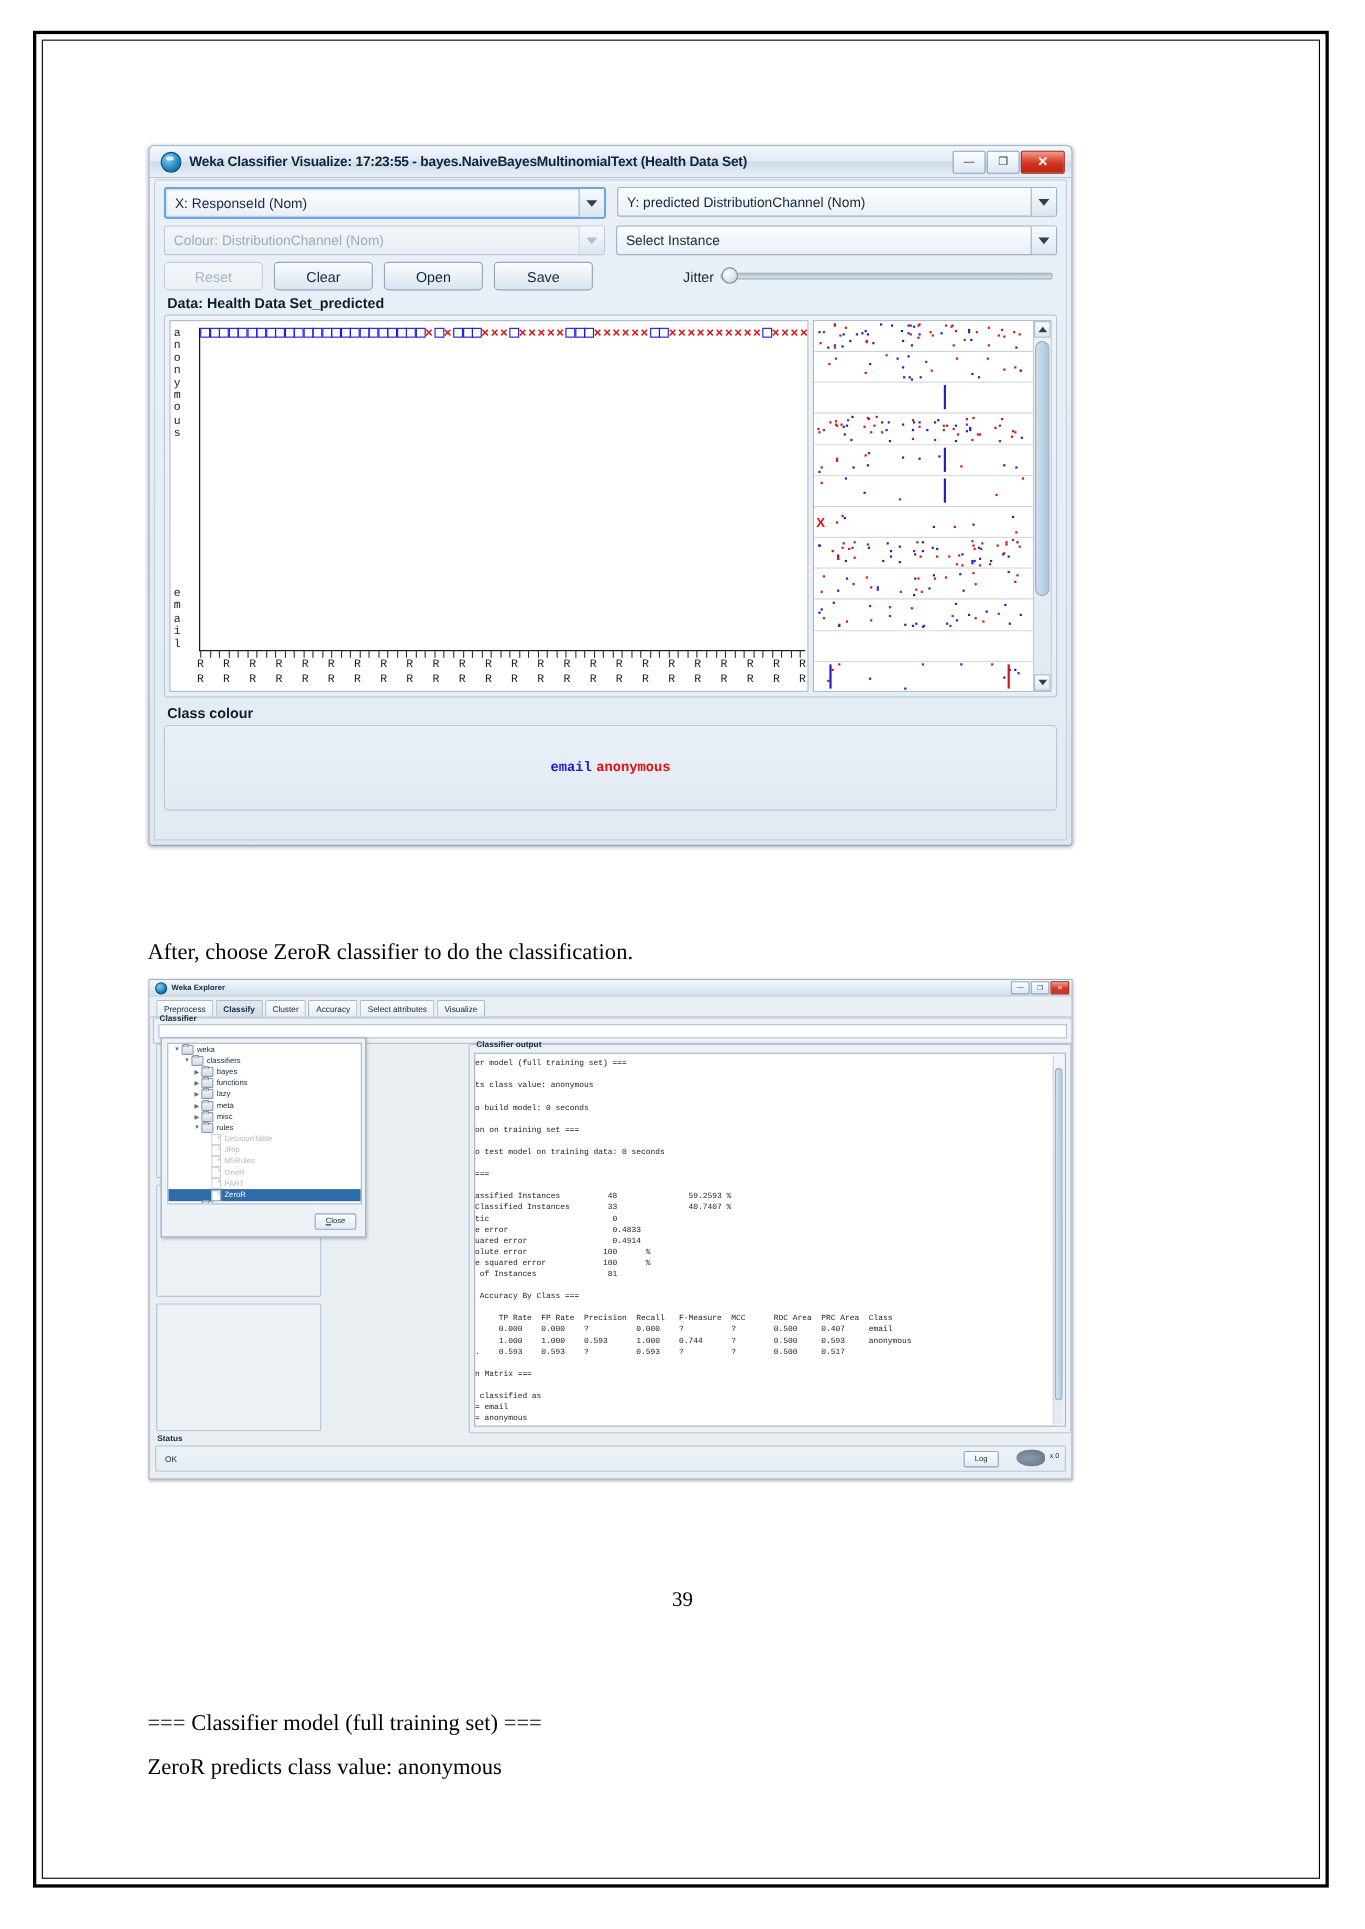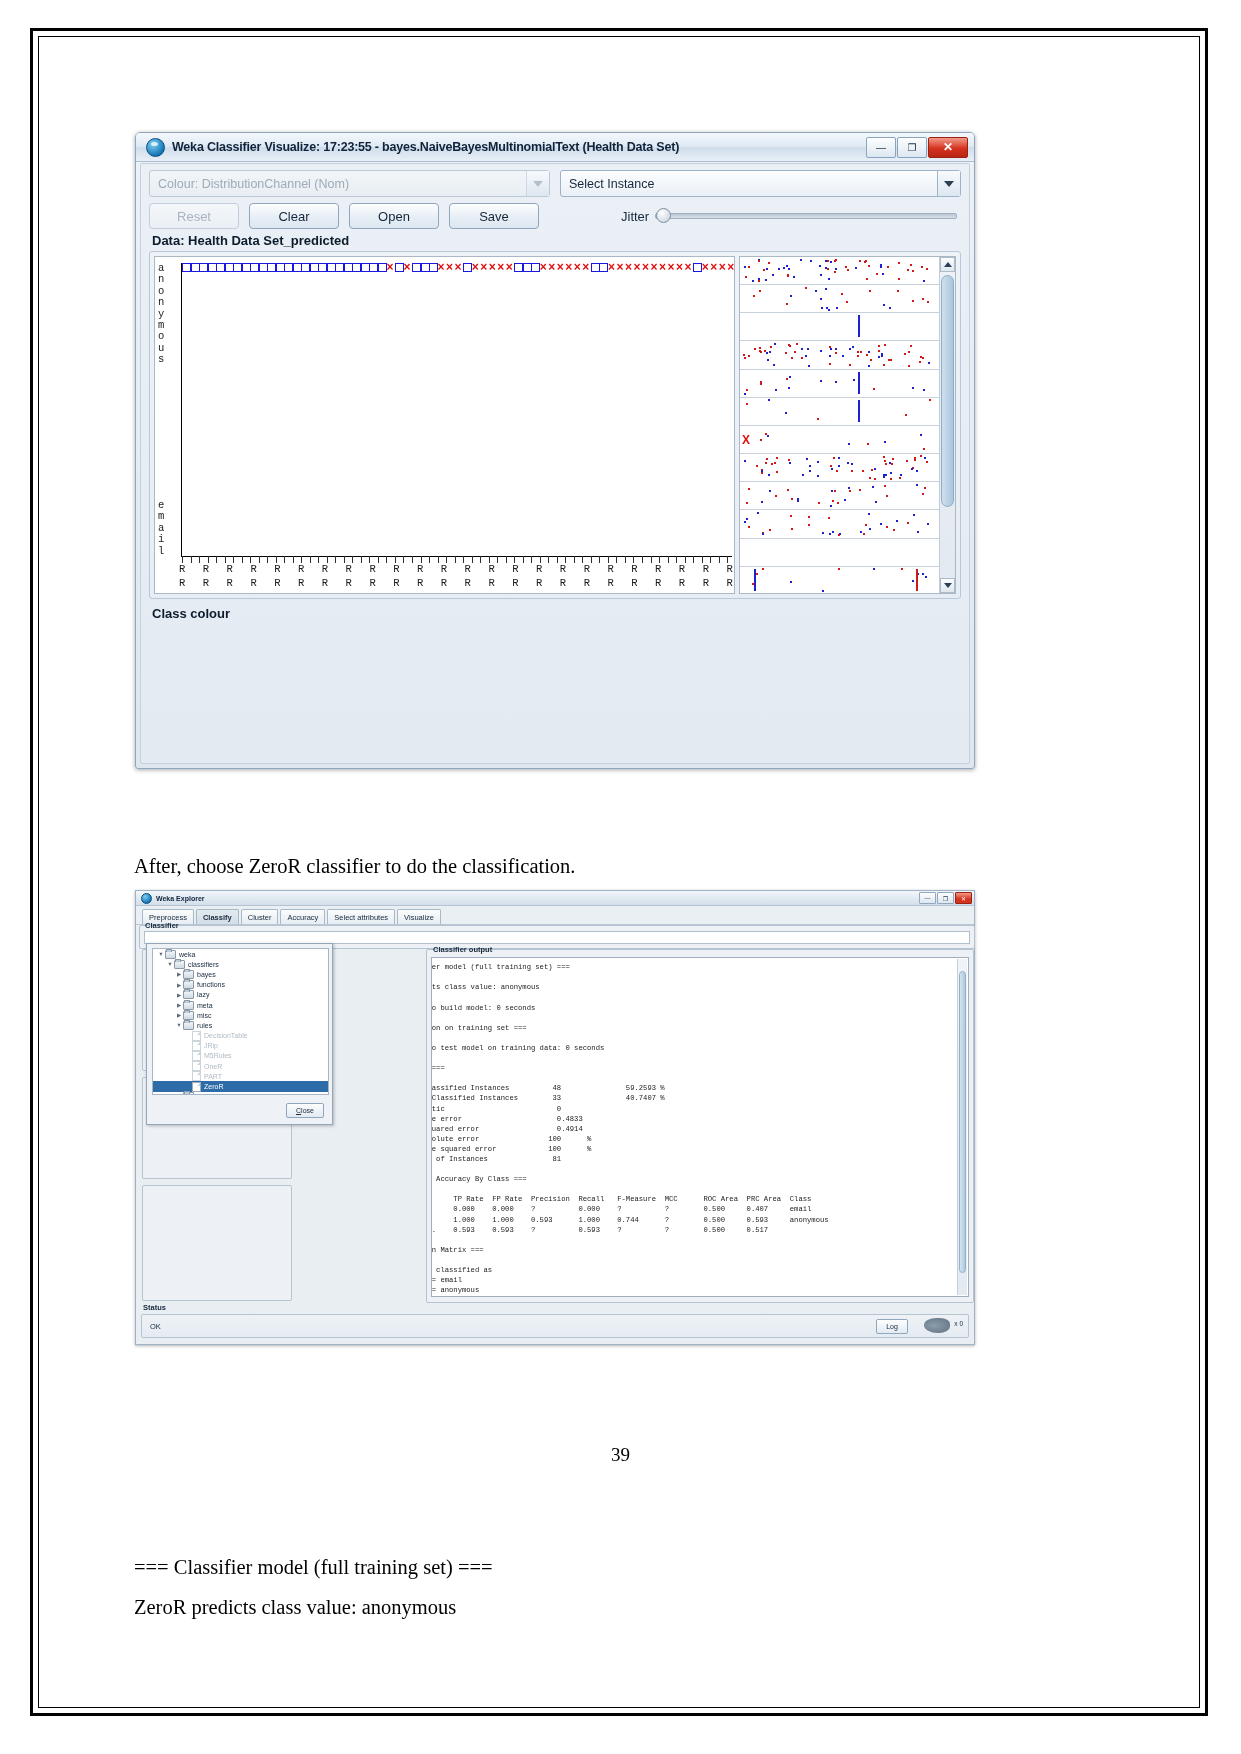--- a/index.html
+++ b/index.html
@@ -189,20 +189,34 @@
     <span id="vis-title">Weka Classifier Visualize: 17:23:55 - bayes.NaiveBayesMultinomialText (Health Data Set)</span>
     <span class="win-btns">
       <span class="wb">—</span>
       <span class="wb">❐</span>
       <span class="wb close">✕</span>
     </span>
   </div>
 
   <div id="vis-body">
 
+    <div class="row">
+      <div class="combo focus">
+        <span>X: ResponseId (Nom)</span>
+        <span class="arrow">
+            <span class="tri"></span>
+          </span>
+      </div>
+      <div class="combo">
+        <span>Y: predicted DistributionChannel (Nom)</span>
+        <span class="arrow">
+            <span class="tri"></span>
+          </span>
+      </div>
+    </div>
 
     <div class="row">
       <div class="combo disabled">
         <span>Colour: DistributionChannel (Nom)</span>
         <span class="arrow">
             <span class="tri"></span>
           </span>
       </div>
       <div class="combo">
         <span>Select Instance</span>
@@ -718,20 +732,24 @@
           <div id="sthumb"></div>
           <div class="sbtn down">
               <span class="sarrow d"></span>
             </div>
         </div>
       </div>
 
     </div>
 
     <div class="cc-label">Class colour</div>
+    <div id="cc-panel">
+      <span style="color: rgb(24, 24, 224);">email</span>&nbsp;
+      <span style="color: rgb(224, 16, 16);">anonymous</span>
+    </div>
 
   </div>
 </div>
 
 <div class="body-text" id="after-text">After, choose ZeroR classifier to do the classification.</div>
 
 <div class="win" id="exp-window">
 
   <div id="exp-titlebar">
     <span class="exp-icon"></span>

